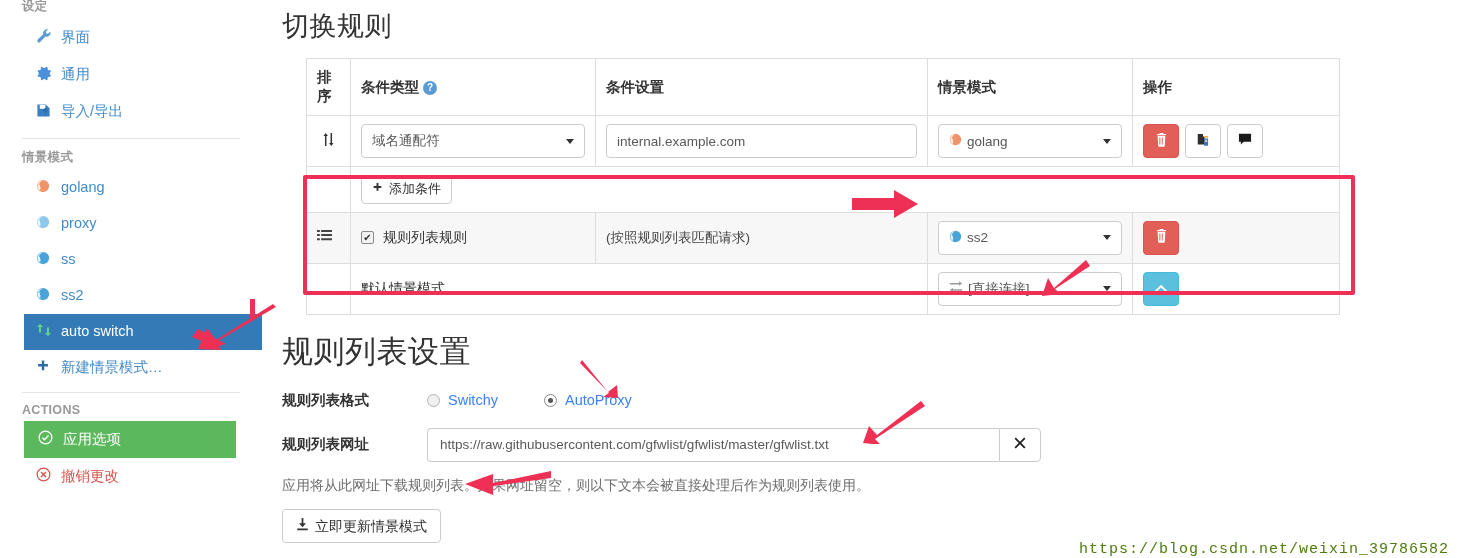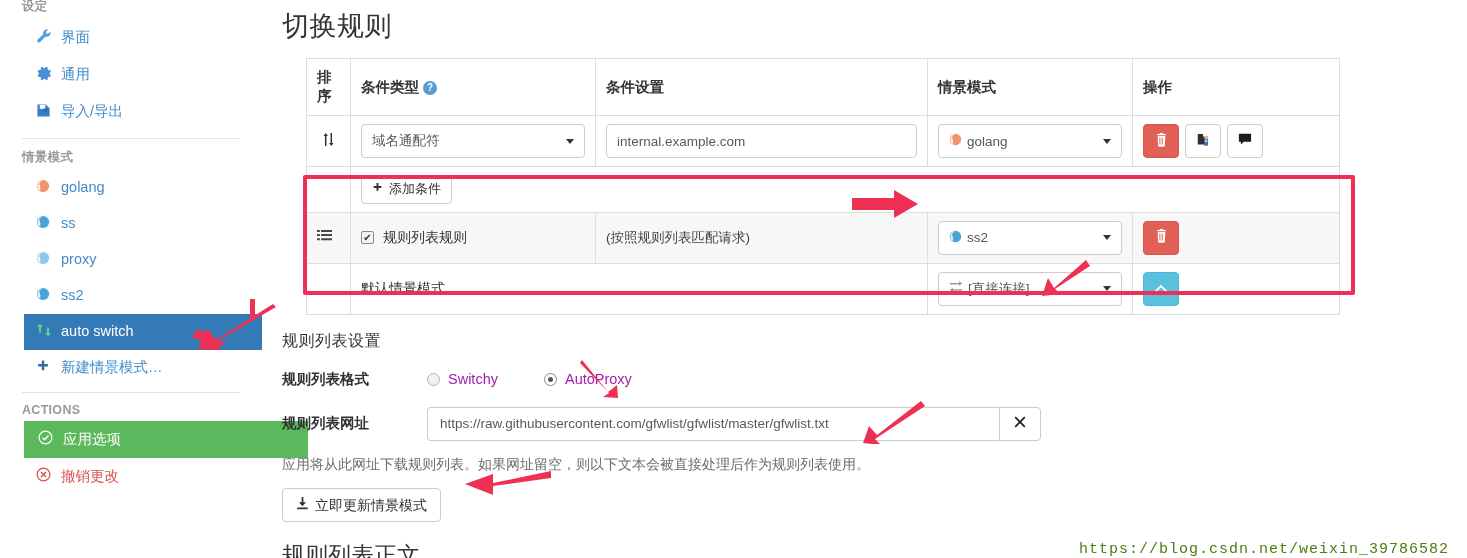--- a/index.html
+++ b/index.html
@@ -32,21 +32,21 @@
   }
   .side-link .ic { width: 19px; display: inline-block; margin-right: 6px; flex: none; text-align: left; }
   .side-sep { height: 1px; background: #e3e3e3; margin: 7px 22px 4px 22px; }
   .side-link.active {
     background: #337ab7; color: #ffffff;
     margin: 0 0 0 24px; width: 238px;
     padding-left: 12px; border-radius: 0;
   }
   .side-link.action-apply {
     background: #5cb85c; color: #ffffff;
-    margin: 0 0 0 24px; width: 284px; padding-left: 14px;
+    margin: 0 0 0 24px; width: 212px; padding-left: 14px;
   }
   .side-link.action-revert { color: #d9534f; padding-left: 36px; }
 
   
   .main { position: absolute; left: 282px; top: 0; width: 1185px; }
   h2.sec {
     font-size: 27px; font-weight: normal; color: #333;
     margin: 8px 0 0 0; display: flex; align-items: center; gap: 4px;
     letter-spacing: .5px;
   }
@@ -121,30 +121,30 @@
   .listic { font-size: 14px; color:#444; letter-spacing:0; }
 
   
   .redbox {
     position: absolute; border: 4px solid #ef2f56; border-radius: 2px;
     pointer-events: none;
   }
 
   
   h3.sec2 {
-    font-size: 16px; font-weight: normal; color:#333;
+    font-size: 31px; font-weight: normal; color:#333;
     margin: 16px 0 0 0; letter-spacing:.5px;
   }
   .formrow { display:flex; align-items:center; margin-top: 18px; }
   .formlbl {
     width: 145px; font-weight: bold; font-size: 14.5px; color:#333;
     text-align: left; padding-right: 12px; flex: none;
   }
   .radio-wrap { display:flex; align-items:center; gap: 46px; }
-  .radio { display:flex; align-items:center; gap:8px; font-size:14.5px; color:#a21caf; cursor:pointer; }
+  .radio { display:flex; align-items:center; gap:8px; font-size:14.5px; color:#3b82f6; cursor:pointer; }
   .rdot {
     width: 13px; height: 13px; border-radius: 50%;
     border: 1px solid #b4b4b4; background:#f0f0f0;
     display:inline-block; position: relative; flex:none;
   }
   .rdot.on { background:#fff; border-color:#888; }
   .rdot.on::after {
     content:""; position:absolute; left:3px; top:3px;
     width:5px; height:5px; border-radius:50%; background:#555;
   }
@@ -220,35 +220,35 @@
             <circle cx="8" cy="8" r="7" fill="#f0956a"></circle>
             <path fill="#fff" d="M8 1.6a6.4 6.4 0 0 0-3.2 11.9c.1-1.3-.2-2 .4-2.9.3-.5-.4-1.2-.6-1.9-.2-.7.3-1.2-.2-1.8-.4-.5-.9-.3-1.1-.9A6.4 6.4 0 0 1 8 1.6z" opacity=".85"></path>
           </svg>
       </span>
       <span>golang</span>
     </a>
 
     <a class="side-link">
       <span class="ic">
         <svg width="14" height="14" viewBox="0 0 16 16">
+            <circle cx="8" cy="8" r="7" fill="#8cc8e8"></circle>
+            <path fill="#fff" d="M8 1.6a6.4 6.4 0 0 0-3.2 11.9c.1-1.3-.2-2 .4-2.9.3-.5-.4-1.2-.6-1.9-.2-.7.3-1.2-.2-1.8-.4-.5-.9-.3-1.1-.9A6.4 6.4 0 0 1 8 1.6z" opacity=".85"></path>
+          </svg>
+      </span>
+      <span>proxy</span>
+    </a>
+
+    <a class="side-link">
+      <span class="ic">
+        <svg width="14" height="14" viewBox="0 0 16 16">
             <circle cx="8" cy="8" r="7" fill="#4aa3d8"></circle>
             <path fill="#fff" d="M8 1.6a6.4 6.4 0 0 0-3.2 11.9c.1-1.3-.2-2 .4-2.9.3-.5-.4-1.2-.6-1.9-.2-.7.3-1.2-.2-1.8-.4-.5-.9-.3-1.1-.9A6.4 6.4 0 0 1 8 1.6z" opacity=".85"></path>
           </svg>
       </span>
       <span>ss</span>
-    </a>
-
-    <a class="side-link">
-      <span class="ic">
-        <svg width="14" height="14" viewBox="0 0 16 16">
-            <circle cx="8" cy="8" r="7" fill="#8cc8e8"></circle>
-            <path fill="#fff" d="M8 1.6a6.4 6.4 0 0 0-3.2 11.9c.1-1.3-.2-2 .4-2.9.3-.5-.4-1.2-.6-1.9-.2-.7.3-1.2-.2-1.8-.4-.5-.9-.3-1.1-.9A6.4 6.4 0 0 1 8 1.6z" opacity=".85"></path>
-          </svg>
-      </span>
-      <span>proxy</span>
     </a>
 
     <a class="side-link">
       <span class="ic">
         <svg width="14" height="14" viewBox="0 0 16 16">
             <circle cx="8" cy="8" r="7" fill="#4aa3d8"></circle>
             <path fill="#fff" d="M8 1.6a6.4 6.4 0 0 0-3.2 11.9c.1-1.3-.2-2 .4-2.9.3-.5-.4-1.2-.6-1.9-.2-.7.3-1.2-.2-1.8-.4-.5-.9-.3-1.1-.9A6.4 6.4 0 0 1 8 1.6z" opacity=".85"></path>
           </svg>
       </span>
       <span>ss2</span>

